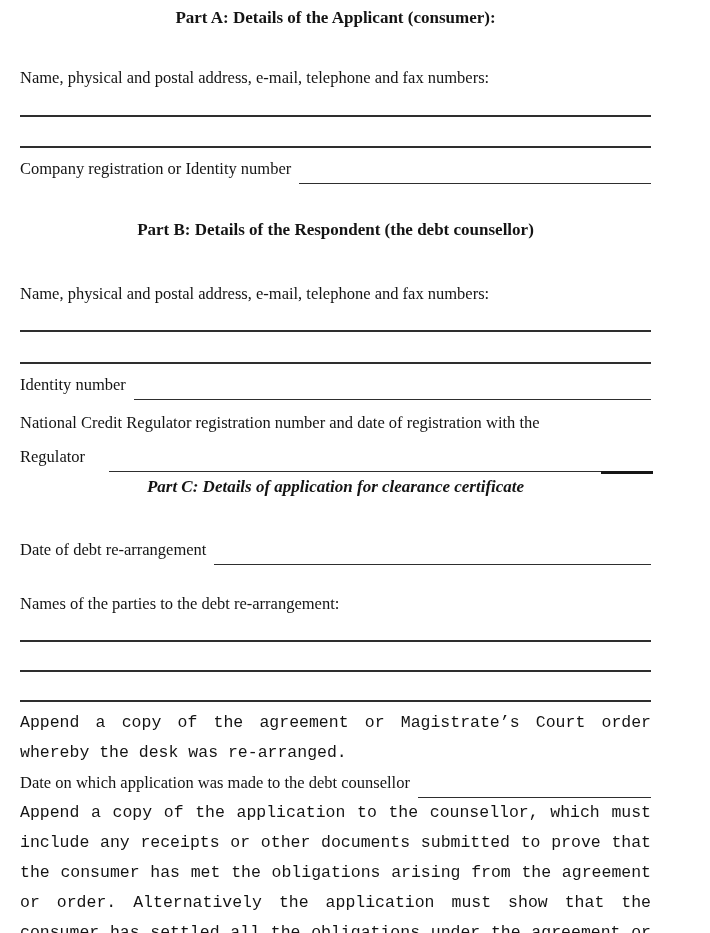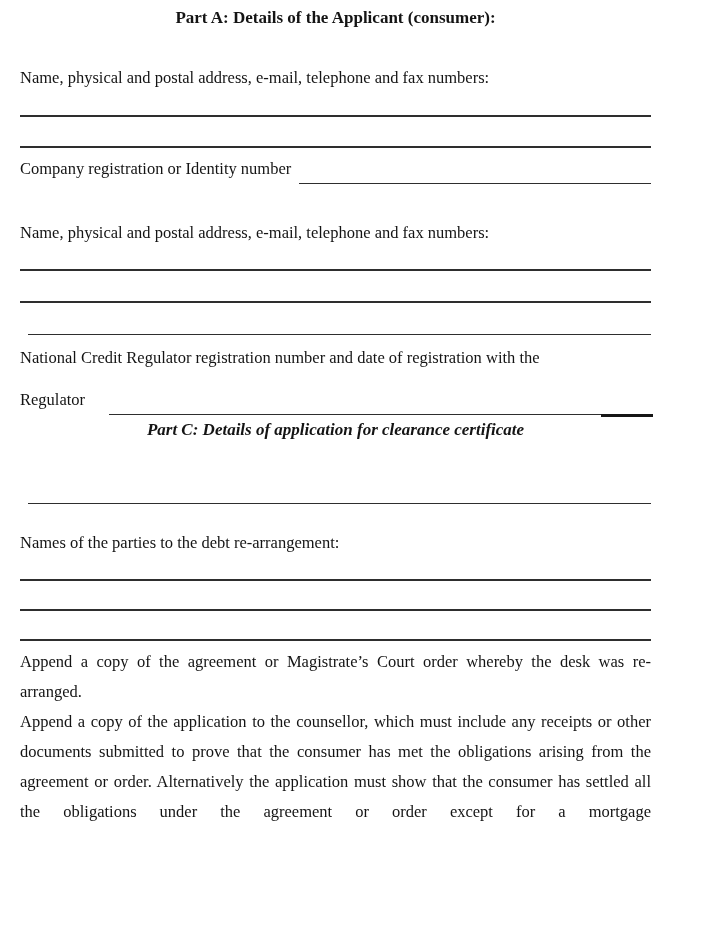--- a/index.html
+++ b/index.html
@@ -55,36 +55,37 @@
   .fill .dark-end {
     position: absolute;
     right: -2px;
     bottom: -2.6px;
     width: 52px;
     border-bottom: 3px solid #161616;
   }
   .para {
     line-height: 30px;
     text-align: justify;
+    font-family: Liberation Mono, monospace;
   }
   .para.force-last { text-align-last: justify; }
 
   
   .m-hA   { margin-top: 0; }
   .m-lblA { margin-top: 30px; }
   .m-rA1  { margin-top: 22px; }
   .m-rA2  { margin-top: 29px; }
   .m-cmp  { margin-top: 6px; }
   .m-hB   { margin-top: 31px; }
   .m-lblB { margin-top: 34px; }
   .m-rB1  { margin-top: 21px; }
   .m-rB2  { margin-top: 30px; }
   .m-id   { margin-top: 6px; }
   .m-ncr  { margin-top: 8px; }
-  .m-reg  { margin-top: 12px; gap: 22px; }
+  .m-reg  { margin-top: 4px; gap: 22px; }
   .m-hC   { margin-top: 0; font-style: italic; }
   .m-dr   { margin-top: 33px; }
   .m-par  { margin-top: 24px; }
   .m-rC1  { margin-top: 21px; }
   .m-rC2  { margin-top: 28px; }
   .m-rC3  { margin-top: 28px; }
   .m-p1   { margin-top: 6px; }
   .m-da   { margin-top: 0; }
   .m-p2   { margin-top: 0; }
 </style>
@@ -98,49 +99,56 @@
   <div class="label m-lblA">Name, physical and postal address, e-mail, telephone and fax numbers:</div>
 
   <div class="rule m-rA1"></div>
   <div class="rule m-rA2"></div>
 
   <div class="row m-cmp">
     <span class="lbl">Company registration or Identity number</span>
     <span class="fill"></span>
   </div>
 
+  <div class="heading m-hB">Part B: Details of the Respondent (the debt counsellor)</div>
 
   <div class="label m-lblB">Name, physical and postal address, e-mail, telephone and fax numbers:</div>
 
   <div class="rule m-rB1"></div>
   <div class="rule m-rB2"></div>
 
   <div class="row m-id">
+    <span class="lbl">Identity number</span>
     <span class="fill"></span>
   </div>
 
   <div class="label m-ncr">National Credit Regulator registration number and date of registration with the</div>
 
   <div class="row m-reg">
     <span class="lbl">Regulator</span>
     <span class="fill tight">
         <span class="dark-end"></span>
       </span>
   </div>
 
   <div class="heading m-hC">Part C: Details of application for clearance certificate</div>
 
   <div class="row m-dr">
+    <span class="lbl">Date of debt re-arrangement</span>
     <span class="fill"></span>
   </div>
 
   <div class="label m-par">Names of the parties to the debt re-arrangement:</div>
 
   <div class="rule m-rC1"></div>
   <div class="rule m-rC2"></div>
   <div class="rule m-rC3"></div>
 
   <div class="para m-p1">Append a copy of the agreement or Magistrate’s Court order whereby the desk was re-arranged.</div>
 
+  <div class="row m-da">
+    <span class="lbl">Date on which application was made to the debt counsellor</span>
+    <span class="fill"></span>
+  </div>
 
   <div class="para force-last m-p2">Append a copy of the application to the counsellor, which must include any receipts or other documents submitted to prove that the consumer has met the obligations arising from the agreement or order. Alternatively the application must show that the consumer has settled all the obligations under the agreement or order except for a mortgage</div>
 
 </div>
 
 </body></html>

